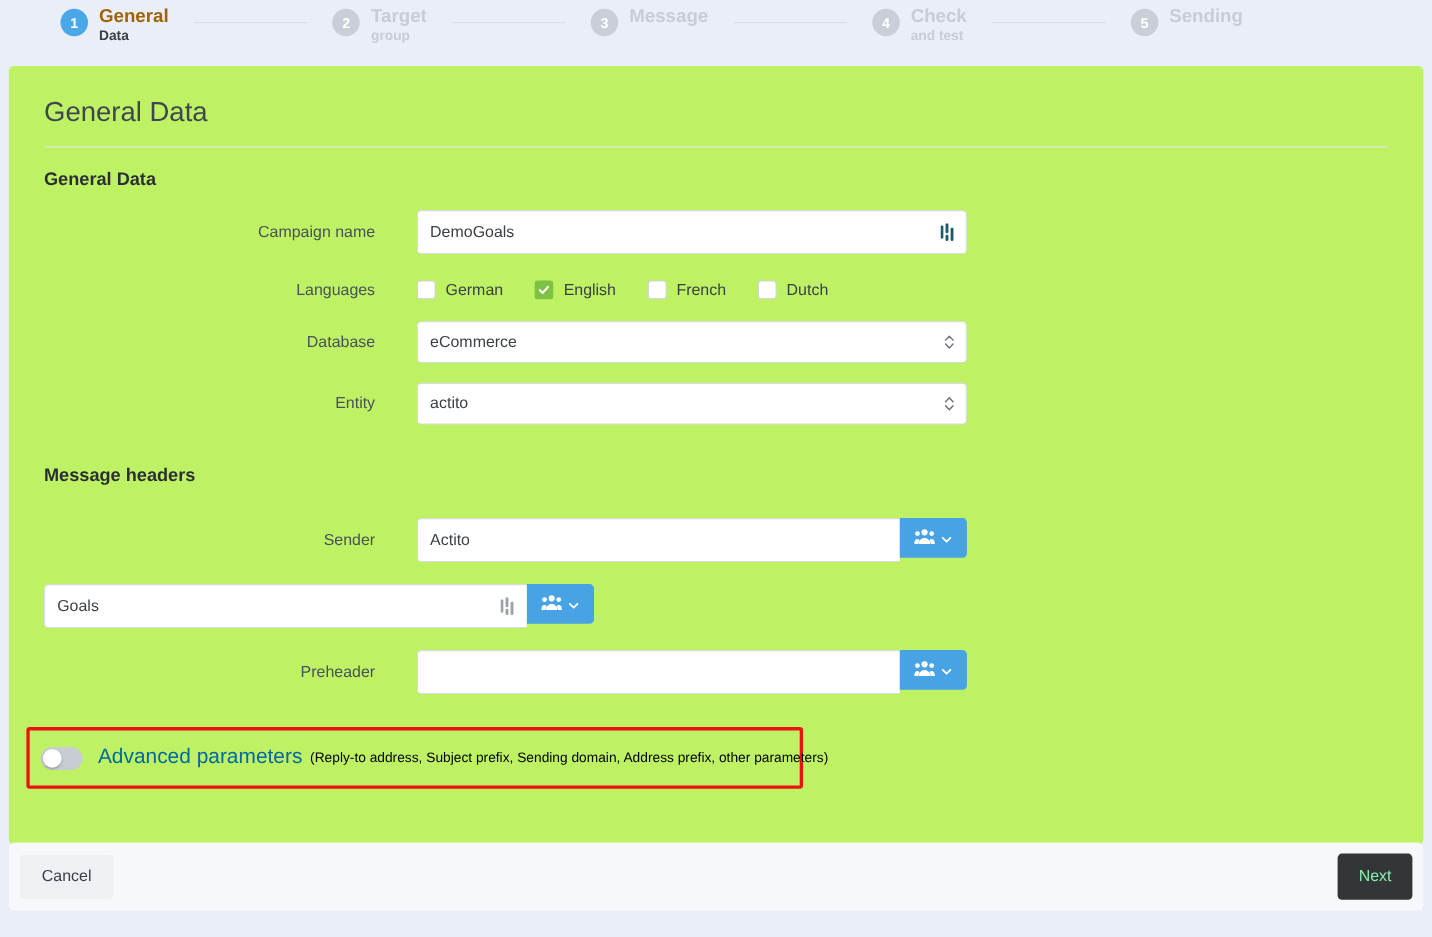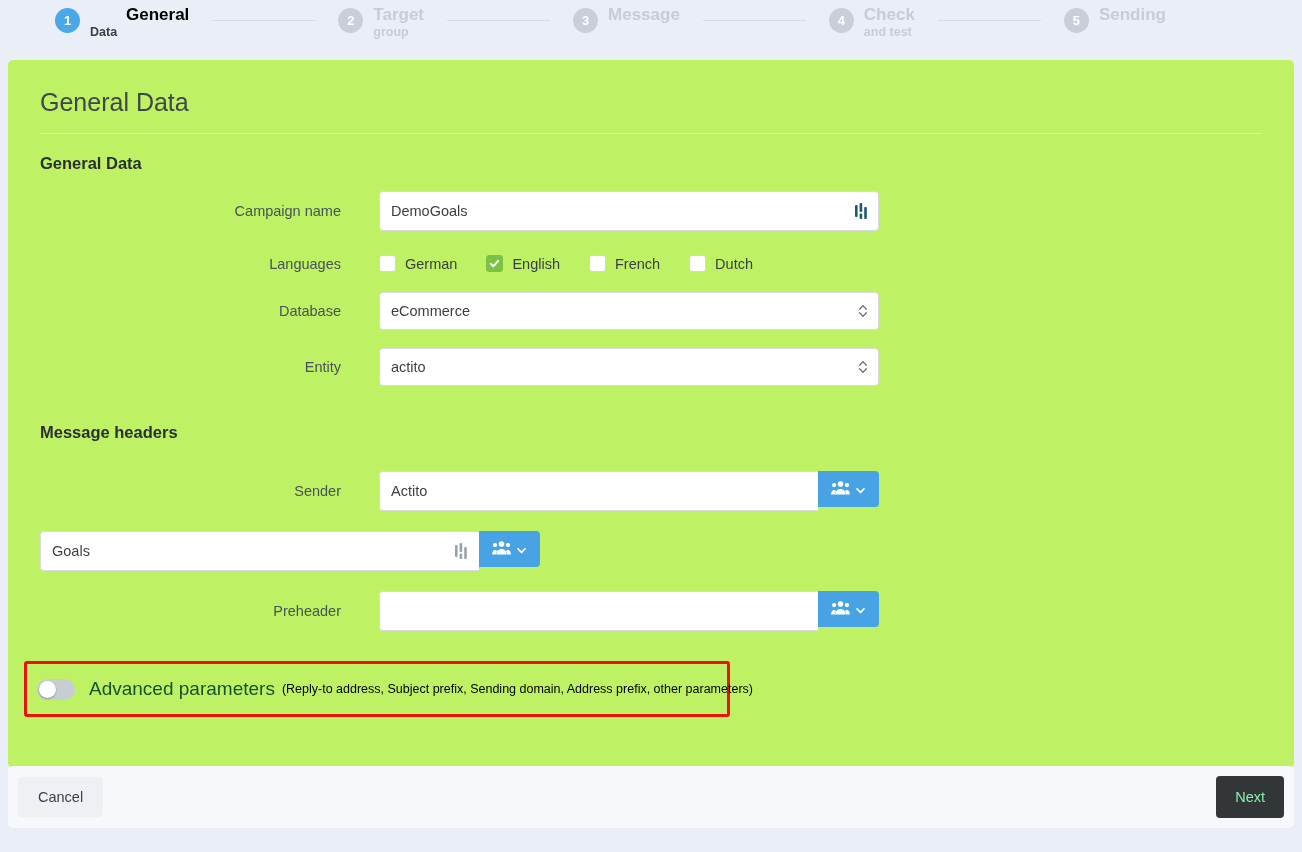--- a/index.html
+++ b/index.html
@@ -50,22 +50,21 @@
     margin-left: 10px;
     line-height: 1.05;
   }
   .step-title {
     font-size: 17px;
     font-weight: bold;
     color: #c7ccd6;
     white-space: nowrap;
   }
   .step.active .step-title {
-    color: #000000;
-    margin-left: 36px;
+    color: #a16207;
   }
   .step-sub {
     font-size: 12.5px;
     font-weight: bold;
     color: #c7ccd6;
     margin-top: 2px;
     white-space: nowrap;
   }
   .step.active .step-sub {
     color: #3a3f44;
@@ -240,21 +239,21 @@
     top: 2px;
     width: 17px;
     height: 17px;
     border-radius: 50%;
     background: #ffffff;
     box-shadow: 0 1px 2px rgba(0,0,0,.3);
   }
   .adv-title {
     margin-left: 14px;
     font-size: 19px;
-    color: #14532d;
+    color: #0369a1;
     white-space: nowrap;
     text-align: center;
   }
   .adv-sub {
     margin-left: 7px;
     font-size: 12.5px;
     color: #000000;
     white-space: nowrap;
   }
 

